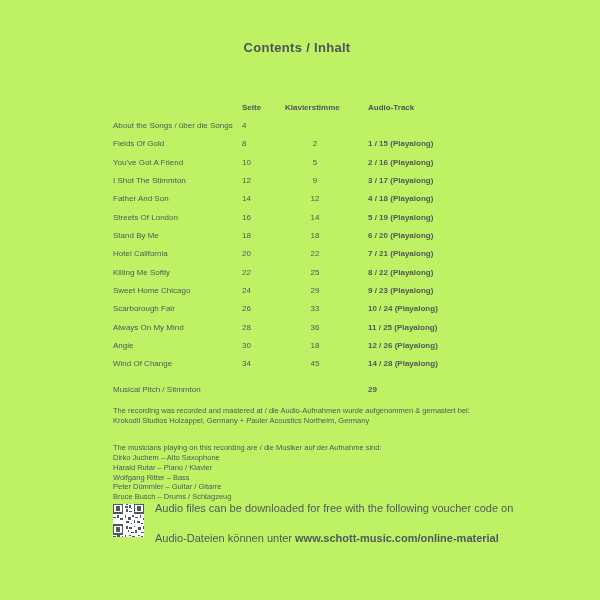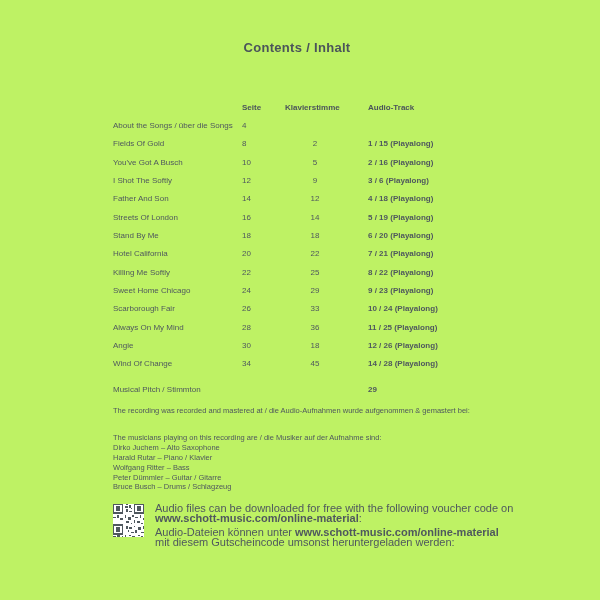--- a/index.html
+++ b/index.html
@@ -25,21 +25,21 @@
   .c-klavier{width:83px;}
   .c-klavier .val{display:block;width:16px;margin-left:22px;text-align:center;}
   .c-audio{flex:1;font-weight:bold;}
   .hdr{font-weight:bold;color:#4b545a;}
   .pitch-row{margin-top:7px;}
   .credits{position:absolute;left:113px;top:406px;font-size:7.5px;line-height:9.9px;}
   .credits .musicians-intro{margin-top:17px;}
   .download{position:absolute;left:113px;top:503px;display:flex;gap:11px;}
   .qr{flex:0 0 auto;}
   .dl-text{font-size:11px;line-height:10px;}
-  .dl-de{margin-top:4px;}
+  .dl-de{margin-top:20px;}
   .b{font-weight:bold;}
 </style>
 </head>
 <body>
 
 <div class="page">
 
   <h1 class="title">Contents / Inhalt</h1>
 
   <div class="toc">
@@ -63,35 +63,35 @@
   <div class="row">
     <div class="cell c-title">Fields Of Gold</div>
     <div class="cell c-seite">8</div>
     <div class="cell c-klavier">
             <span class="val">2</span>
           </div>
     <div class="cell c-audio">1 / 15 (Playalong)</div>
   </div>
 
   <div class="row">
-    <div class="cell c-title">You've Got A Busch</div>
+    <div class="cell c-title">You've Got A Friend</div>
     <div class="cell c-seite">10</div>
     <div class="cell c-klavier">
             <span class="val">5</span>
           </div>
     <div class="cell c-audio">2 / 16 (Playalong)</div>
   </div>
 
   <div class="row">
-    <div class="cell c-title">I Shot The Softly</div>
+    <div class="cell c-title">I Shot The Stimmton</div>
     <div class="cell c-seite">12</div>
     <div class="cell c-klavier">
             <span class="val">9</span>
           </div>
-    <div class="cell c-audio">3 / 6 (Playalong)</div>
+    <div class="cell c-audio">3 / 17 (Playalong)</div>
   </div>
 
   <div class="row">
     <div class="cell c-title">Father And Son</div>
     <div class="cell c-seite">14</div>
     <div class="cell c-klavier">
             <span class="val">12</span>
           </div>
     <div class="cell c-audio">4 / 18 (Playalong)</div>
   </div>
@@ -184,20 +184,21 @@
       <div class="cell c-seite"></div>
       <div class="cell c-klavier">
           <span class="val"></span>
         </div>
       <div class="cell c-audio">29</div>
     </div>
   </div>
 
   <div class="credits">
     <div>The recording was recorded and mastered at / die Audio-Aufnahmen wurde aufgenommen &amp; gemastert bei:</div>
+    <div>Krokodil Studios Holzappel, Germany + Pauler Acoustics Northeim, Germany</div>
     <div class="musicians-intro">The musicians playing on this recording are / die Musiker auf der Aufnahme sind:</div>
     <div>Dirko Juchem – Alto Saxophone</div>
     <div>Harald Rutar – Piano / Klavier</div>
     <div>Wolfgang Ritter – Bass</div>
     <div>Peter Dümmler – Guitar / Gitarre</div>
     <div>Bruce Busch – Drums / Schlagzeug</div>
   </div>
 
   <div class="download">
     <svg class="qr" width="31" height="35" viewBox="0 0 21 23" shape-rendering="crispEdges">
@@ -244,22 +245,20 @@
           <rect x="8" y="21" width="1" height="2"></rect>
         <rect x="11" y="21" width="1" height="1"></rect>
           <rect x="13" y="22" width="2" height="1"></rect>
         <rect x="17" y="21" width="1" height="1"></rect>
           <rect x="19" y="22" width="1" height="1"></rect>
       </g>
     </svg>
     <div class="dl-text">
       <div class="dl-en">
         <div>Audio files can be downloaded for free with the following voucher code on</div>
-        <div><span class="b">www.schott-music.com/online-material</span><span>:</span></div>
       </div>
       <div class="dl-de">
         <div><span>Audio-Dateien können unter </span><span class="b">www.schott-music.com/online-material</span></div>
-        <div>mit diesem Gutscheincode umsonst heruntergeladen werden:</div>
       </div>
     </div>
   </div>
 
 </div>
 
 </body></html>

